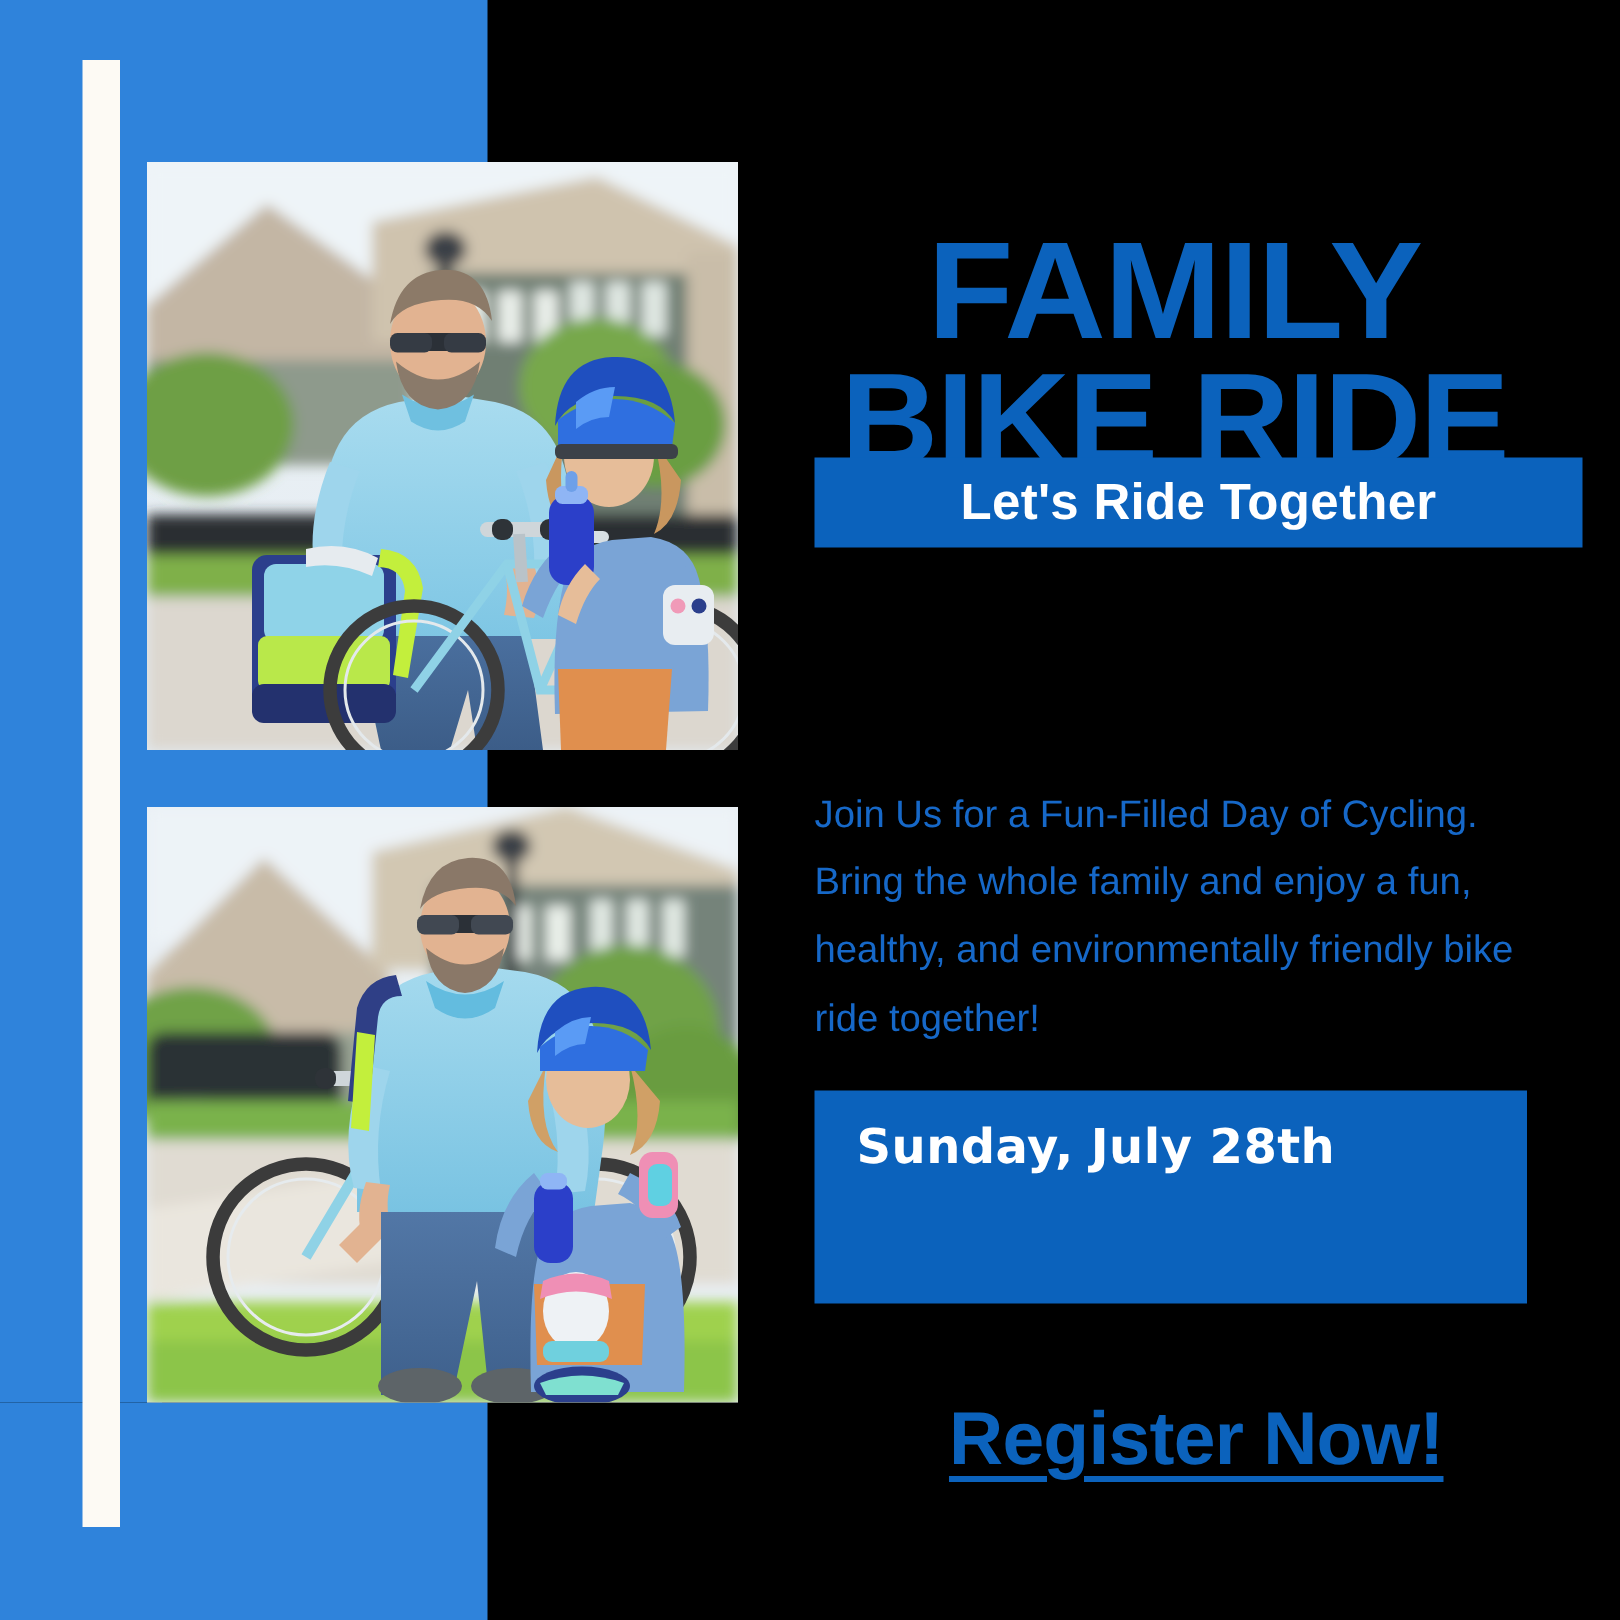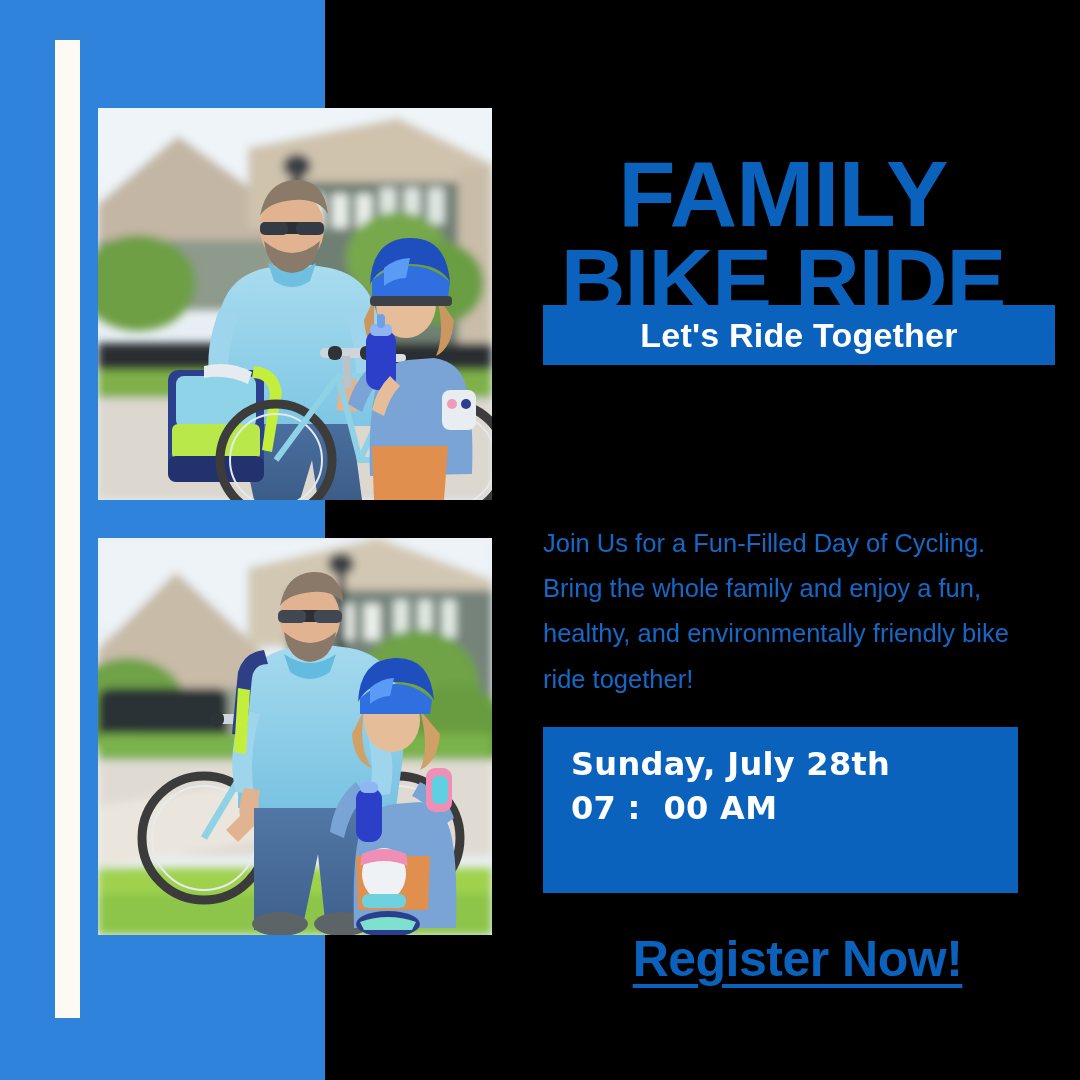--- a/index.html
+++ b/index.html
@@ -54,21 +54,21 @@
   .body-copy{
     position:absolute;left:543px;top:495px;width:470px;
     color:var(--body);
     font-size:25.5px;
     line-height:1.78;
     font-weight:400;
     font-family:"Liberation Sans", sans-serif;
   }
 
   .details-box{
-    position:absolute;left:543px;top:727px;width:475px;height:166px;
+    position:absolute;left:543px;top:727px;width:475px;height:142px;
     background:var(--deep);
     padding:16px 0 0 28px;
     box-sizing:border-box;
   }
   .details-box div{
     color:#ffffff;
     font-family:"DejaVu Sans", sans-serif;
     font-weight:700;
     font-size:32px;
     line-height:1.36;
@@ -320,20 +320,19 @@
   </h1>
 
   <div class="subtitle-badge">
     <span>Let's Ride Together</span>
   </div>
 
   <p class="body-copy">Join Us for a Fun-Filled Day of Cycling. Bring the whole family and enjoy a fun, healthy, and environmentally friendly bike ride together!</p>
 
   <div class="details-box">
     <div>Sunday, July 28th</div>
-    <div>07 :  00 AM</div>
   </div>
 
   <div class="cta">
     <a href="#">Register Now!</a>
   </div>
 
 </div>
 
 </body></html>

